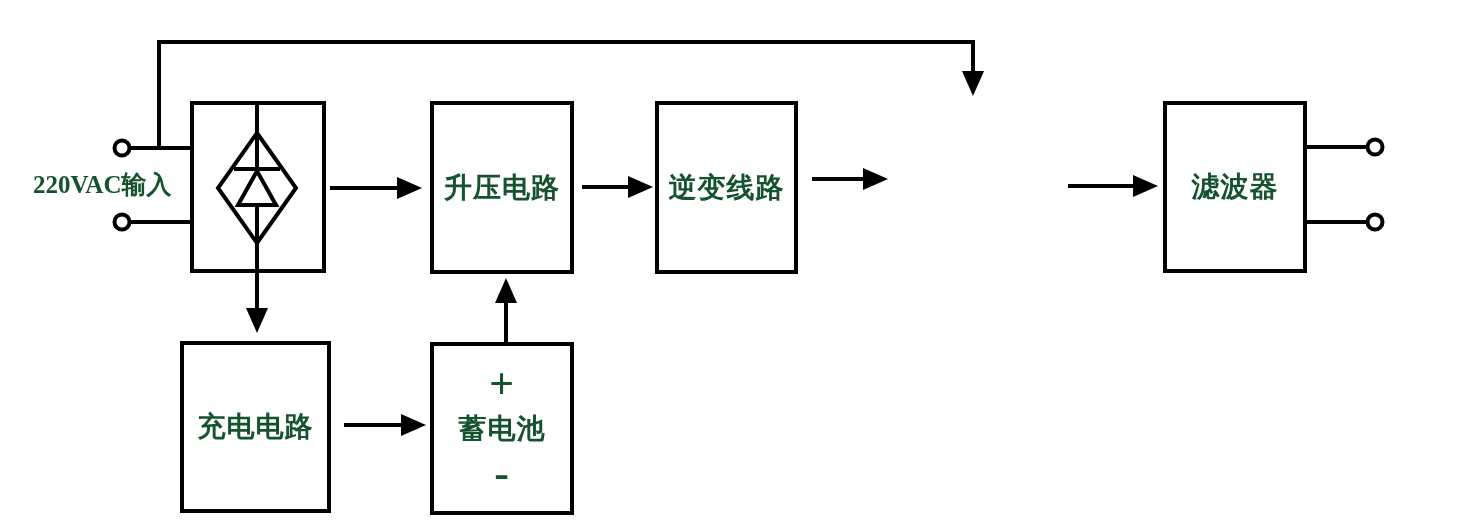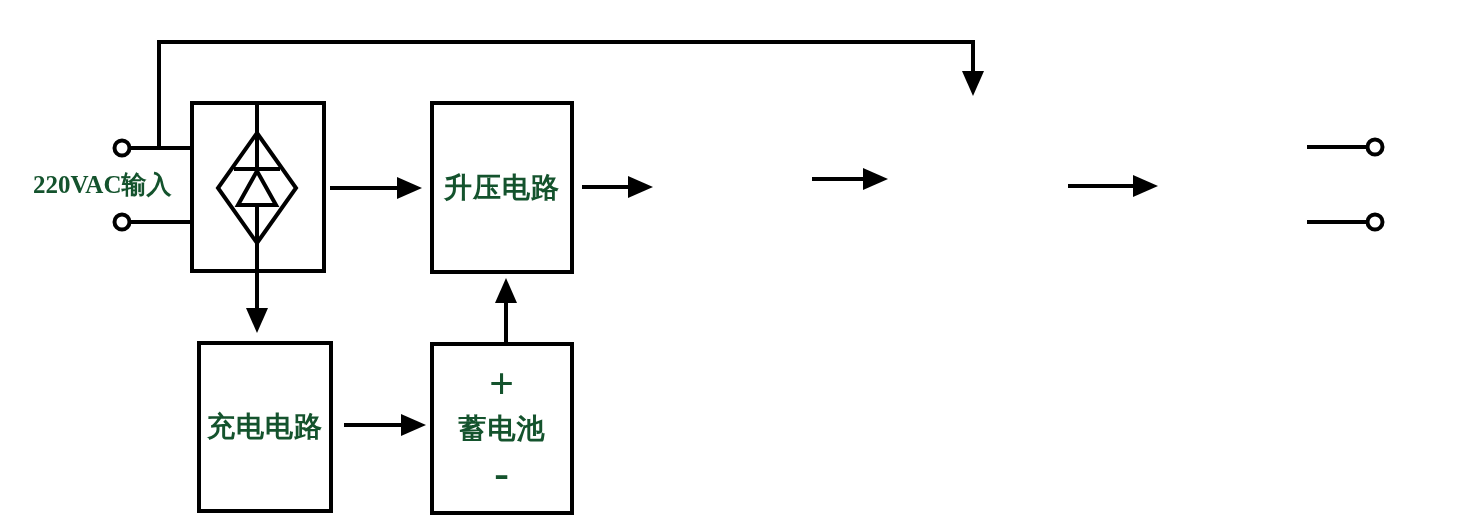--- a/index.html
+++ b/index.html
@@ -111,24 +111,30 @@
 
         <polygon points="63,66 44,100 82,100"></polygon>
       </g>
     </svg>
   </div>
 
   <div class="block" style="left:430px;top:101px;width:144px;height:173px;">
     <span class="lbl">升压电路</span>
   </div>
 
+  <div class="block" style="left:655px;top:101px;width:143px;height:173px;">
+    <span class="lbl">逆变线路</span>
+  </div>
 
 
+  <div class="block" style="left:1163px;top:101px;width:144px;height:172px;">
+    <span class="lbl">滤波器</span>
+  </div>
 
-  <div class="block" style="left:197px;top:341px;width:136px;height:172px;">
+  <div class="block" style="left:180px;top:341px;width:151px;height:172px;">
     <span class="lbl">充电电路</span>
   </div>
 
   <div class="block battery" style="left:430px;top:342px;width:144px;height:173px;">
     <span class="sign">+</span>
     <span class="lbl">蓄电池</span>
     <span class="sign">-</span>
   </div>
 
 </div>

